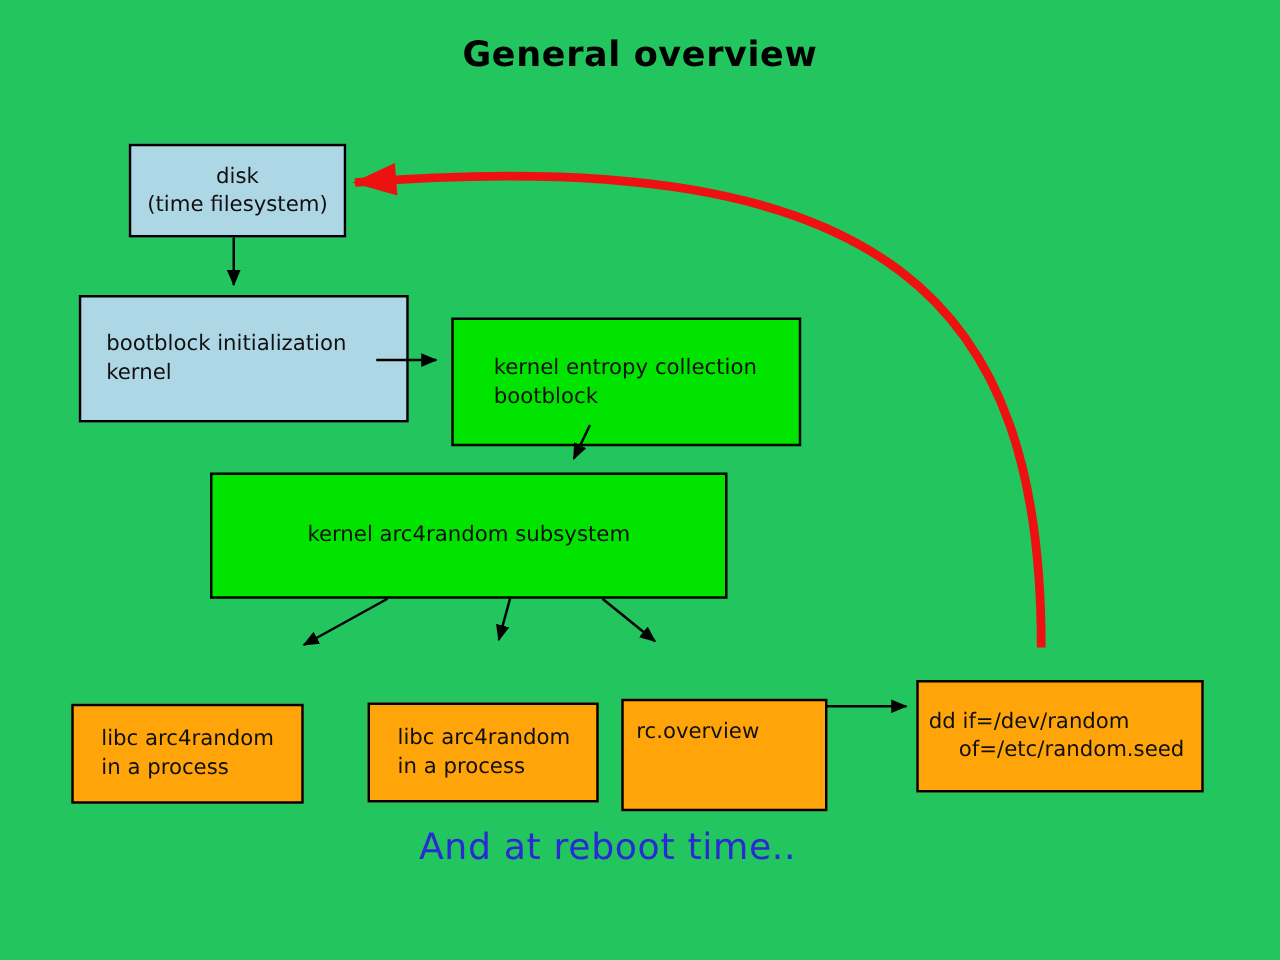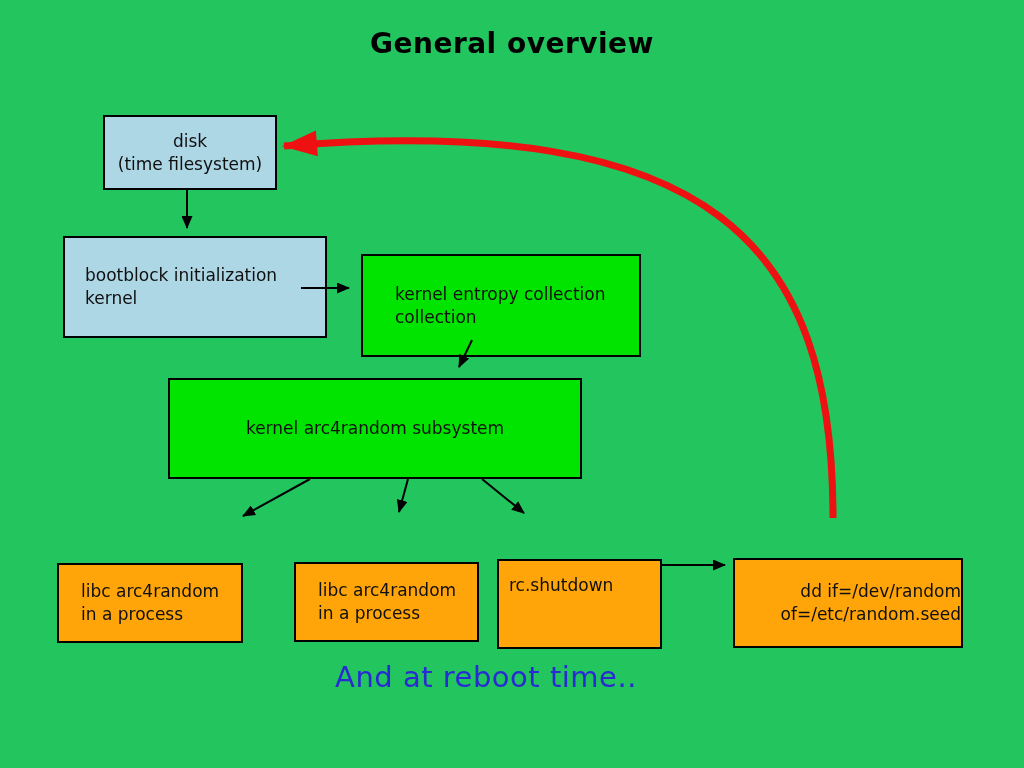--- a/index.html
+++ b/index.html
@@ -27,21 +27,21 @@
   .orange { background:var(--box_orange,#ffa50a);margin-top:40px; }
   .center-text { align-items:center; text-align:center; }
   .top-text { justify-content:flex-start; }
   #n-disk      { left:103px; top:115px; width:174px; height:75px; }
   #n-bootblock { left:63px;  top:236px; width:264px; height:102px; padding-left:20px; }
   #n-entropy   { left:361px; top:238px; width:280px; height:103px; padding-left:32px;margin-top:16px; }
   #n-arc4      { left:168px; top:378px; width:414px; height:101px; }
   #n-libc-a    { left:57px;  top:523px; width:186px; height:80px;  padding-left:22px; }
   #n-libc-b    { left:294px; top:522px; width:185px; height:80px;  padding-left:22px; }
   #n-rc        { left:497px; top:519px; width:165px; height:90px;  padding-left:10px; padding-top:13px; }
-  #n-dd        { left:733px; top:518px; width:230px; height:90px;  padding-left:8px;align-items:flex-end; }
+  #n-dd        { left:733px; top:504px; width:230px; height:90px;  padding-left:8px; }
   .indent2 { padding-left:24px; }
   .arrows { position:absolute; left:0; top:0; width:1024px; height:768px; pointer-events:none; }
   .black-line { stroke:var(--arrow_black,#000); stroke-width:2; fill:none; }
   .red-line   { stroke:var(--arrow_red,#ee1111); stroke-width:7; fill:none; }
   .black-fill { fill:var(--arrow_black,#000); }
   .red-fill   { fill:var(--arrow_red,#ee1111); }
 </style>
 </head>
 <body>
 
@@ -54,39 +54,39 @@
     <span>(time filesystem)</span>
   </div>
 
   <div class="node blue" id="n-bootblock">
     <span>bootblock initialization</span>
     <span>kernel</span>
   </div>
 
   <div class="node green" id="n-entropy">
     <span>kernel entropy collection</span>
-    <span>collection</span>
+    <span>bootblock</span>
   </div>
 
   <div class="node green center-text" id="n-arc4">
     <span>kernel arc4random subsystem</span>
   </div>
 
   <div class="node orange" id="n-libc-a">
     <span>libc arc4random</span>
     <span>in a process</span>
   </div>
 
   <div class="node orange" id="n-libc-b">
     <span>libc arc4random</span>
     <span>in a process</span>
   </div>
 
   <div class="node orange top-text" id="n-rc">
-    <span>rc.shutdown</span>
+    <span>rc.overview</span>
   </div>
 
   <div class="node orange" id="n-dd">
     <span>dd if=/dev/random</span>
     <span class="indent2">of=/etc/random.seed</span>
   </div>
 
   <svg class="arrows" viewBox="0 0 1024 768" xmlns="http://www.w3.org/2000/svg">
     <defs>
       <marker id="mk-black" markerUnits="userSpaceOnUse" markerWidth="14" markerHeight="11" refX="12" refY="5.5" orient="auto">

